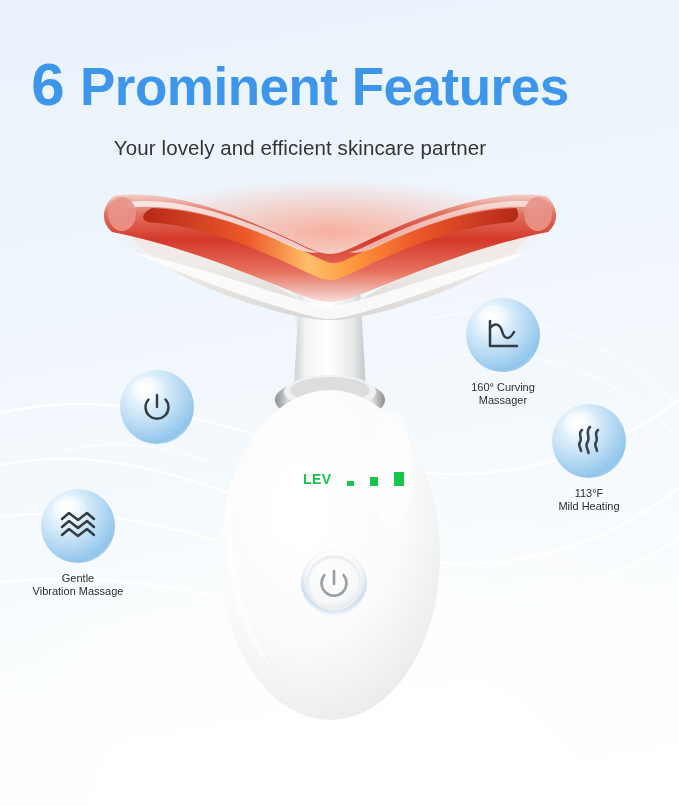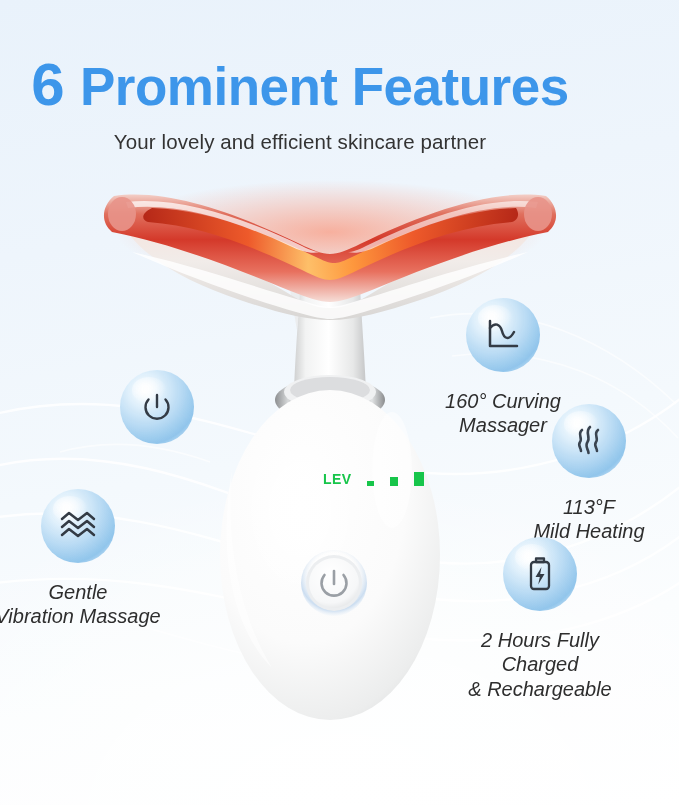--- a/index.html
+++ b/index.html
@@ -46,21 +46,21 @@
     font-weight: bold;
     color: #3d96ea;
     letter-spacing: -0.5px;
     white-space: nowrap;
   }
   .title .numeral {
     font-size: 60px;
     letter-spacing: 1px;
   }
   .subtitle {
-    margin: 3px;
+    margin: 9px;
     padding-top: 11px;
     font-size: 20.5px;
     color: #333333;
     font-weight: normal;
     letter-spacing: 0.1px;
     white-space: nowrap;
   }
 
   
   .device {
@@ -104,26 +104,25 @@
     background: radial-gradient(ellipse at 40% 40%, rgba(255,255,255,0.95) 0%, rgba(255,255,255,0) 72%);
   }
   .badge .glyph {
     position: absolute;
     inset: 0;
     display: flex;
     align-items: center;
     justify-content: center;
   }
   .feature .caption {
-    margin-top: 17px;
-    font-size: 20px;
+    margin-top: 9px;
+    font-size: 11px;
     line-height: 1.22;
     color: #2e2e2e;
     white-space: pre-line;
-    font-style: italic;
   }
 
   
   #feature-button        { left: 157px; top: 370px; }
   #feature-vibration     { left: 78px;  top: 489px; }
   #feature-led           { left: 158px; top: 613px; }
   #feature-curving       { left: 503px; top: 298px; }
   #feature-heating       { left: 589px; top: 404px; }
   #feature-battery       { left: 540px; top: 537px; }
 </style>
@@ -246,21 +245,21 @@
 
     <circle cx="334" cy="583" r="33" fill="url(#btnRing)"></circle>
     <circle cx="334" cy="583" r="28" fill="#eceef0"></circle>
     <circle cx="334" cy="583" r="25" fill="url(#btnGrad)"></circle>
     <g stroke="#9a9fa5" stroke-width="2.6" fill="none" stroke-linecap="round">
       <path d="M334,571 L334,584"></path>
       <path d="M324.5,575 A12.5,12.5 0 1 0 343.5,575"></path>
     </g>
   </svg>
 
-  <div style="position:absolute; left:303px; top:472px; display:flex; align-items:flex-end; gap:16px;margin-left:20px;">
+  <div style="position:absolute; left:303px; top:472px; display:flex; align-items:flex-end; gap:16px;">
     <span style="font-family:'Liberation Sans',sans-serif; font-weight:bold; font-size:14px; line-height:1; color:#17c54a; letter-spacing:0.4px;">LEV</span>
     <span style="width:7px;height:5px;background:#17c54a;"></span>
     <span style="width:8px;height:9px;background:#17c54a;"></span>
     <span style="width:10px;height:14px;background:#17c54a;"></span>
   </div>
 
   <div class="feature" id="feature-button">
     <div class="badge">
       <div class="orb"></div>
       <div class="glyph">
@@ -318,30 +317,14 @@
             <path d="M21,6 C15.5,11 22,16 18.5,21 C15.5,25.5 19.5,28.5 19.5,32"></path>
             <path d="M29,9 C24,13 30,17 27,21 C24.5,24.5 28,27 28,30"></path>
           </g>
         </svg>
       </div>
     </div>
     <div class="caption">113°F
 Mild Heating</div>
   </div>
 
-  <div class="feature" id="feature-battery">
-    <div class="badge">
-      <div class="orb"></div>
-      <div class="glyph">
-        <svg width="34" height="42" viewBox="0 0 34 42">
-          <g fill="none" stroke="#333b45" stroke-width="2.3" stroke-linejoin="round">
-            <rect x="8" y="9" width="18" height="27" rx="3"></rect>
-            <path d="M13,5.5 L21,5.5 L21,9 L13,9 Z"></path>
-          </g>
-          <path d="M18.5,14 L12.5,24 L16.8,24 L15.2,31.5 L21.5,21 L17.2,21 Z" fill="#333b45"></path>
-        </svg>
-      </div>
-    </div>
-    <div class="caption">2 Hours Fully Charged
-&amp; Rechargeable</div>
-  </div>
 
 </div>
 
 </body></html>

